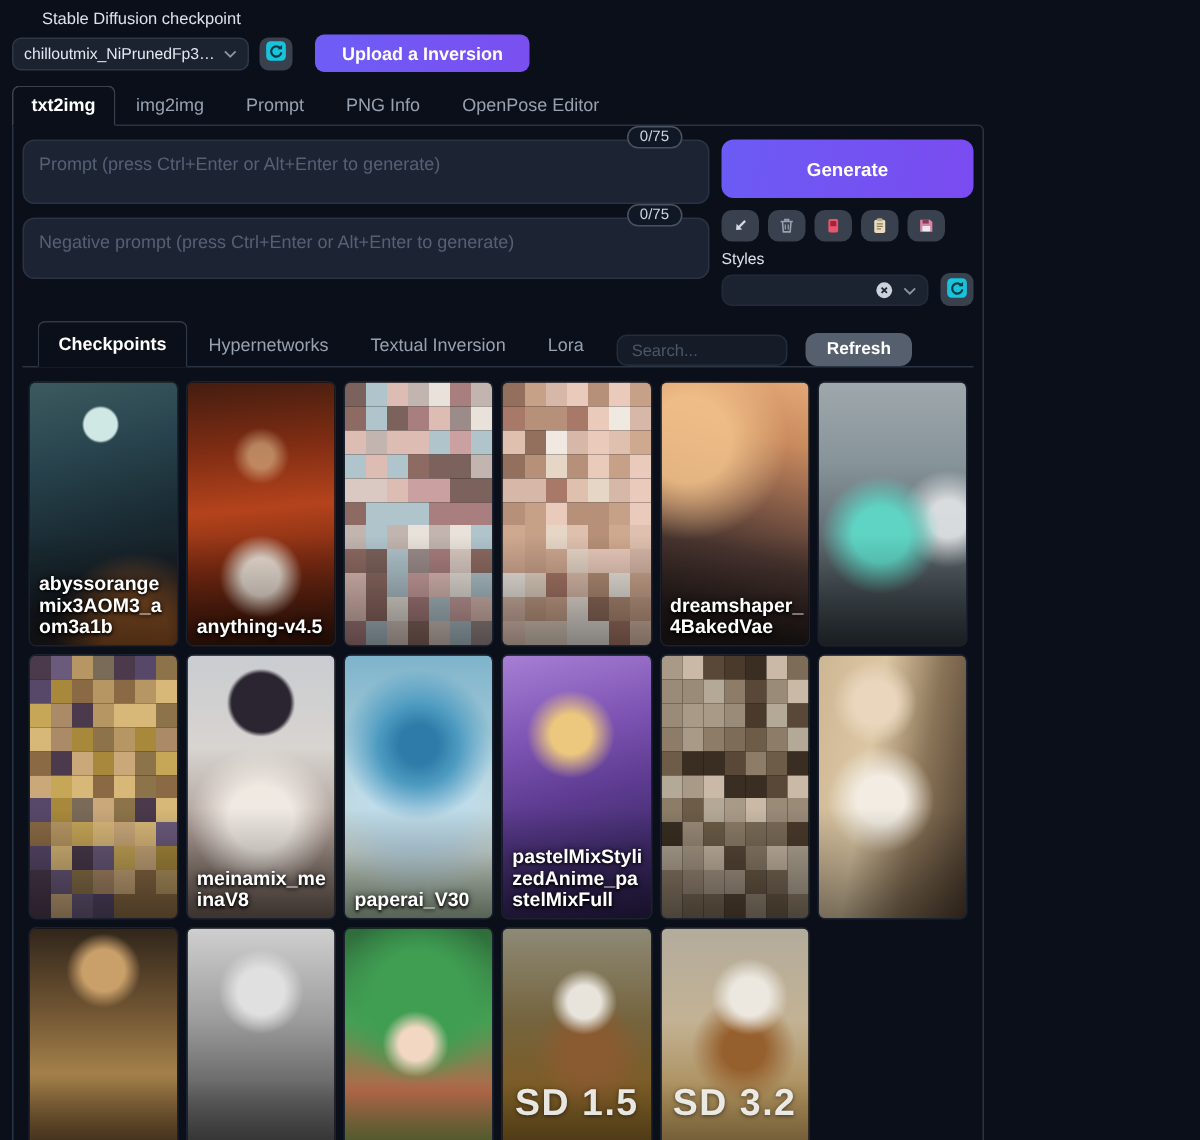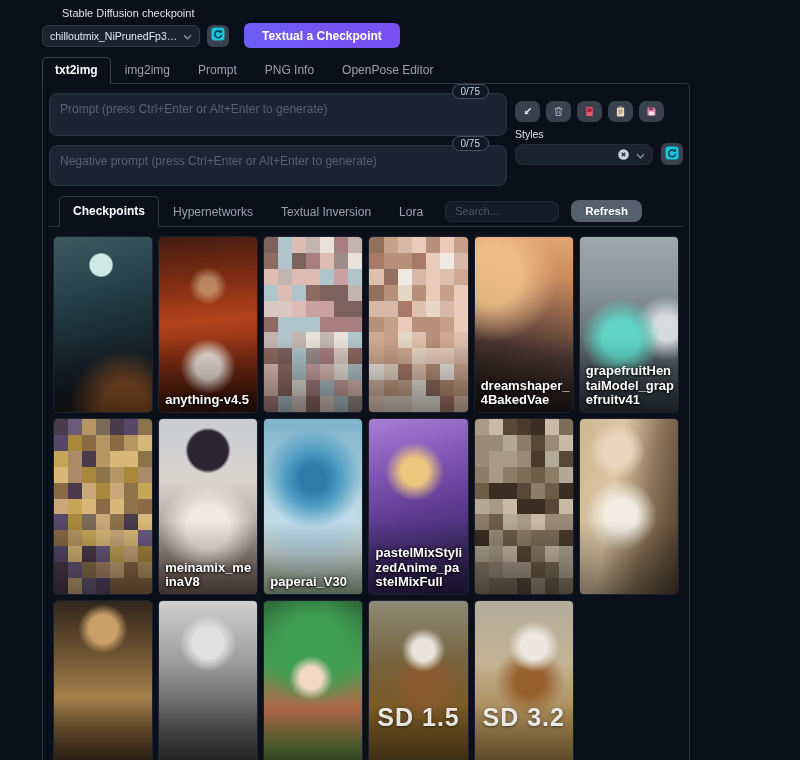--- a/index.html
+++ b/index.html
@@ -3,21 +3,21 @@
 <meta charset="utf-8">
 <style>
   * { box-sizing: border-box; margin: 0; padding: 0; }
   html,body { width: 800px; height: 760px; }
   body {
     background: #0b0f19;
     font-family: "Liberation Sans", sans-serif;
     color: #e5e9f0;
     overflow: hidden;
   }
-  .page { width: 664px; height: 760px; padding: 5px 8px 0 8px; overflow: hidden; margin-left: 34px; }
+  .page { width: 664px; height: 760px; padding: 5px 8px 0 8px; overflow: hidden; }
 
   
   .ckpt-label { font-size: 11px; color: #dde2ea; margin: 2px 0 4px 20px; }
   .controls-row { display: flex; align-items: center; gap: 7px; }
   .select {
     width: 158px; height: 22px; background: #1b2230;
     border: 1px solid #2f3847; border-radius: 6px;
     display: flex; align-items: center; justify-content: space-between;
     padding: 0 7px; font-size: 10.5px; color: #e5e9f0; cursor: pointer;
     white-space: nowrap; overflow: hidden;
@@ -83,21 +83,21 @@
   .styles-row { display: flex; align-items: center; gap: 8px; }
   .styles-select {
     flex: 1; height: 21px; background: #1b2230; border: 1px solid #222b3a; border-radius: 7px;
     display: flex; align-items: center; justify-content: flex-end; gap: 6px;
     padding: 0 7px; cursor: pointer;
   }
 
   
   .en { margin-top: 10px; }
   .en-tabs-row {
-    display: flex; align-items: center;
+    display: flex; align-items: flex-end;
     border-bottom: 1px solid #2a3342; padding: 0 10px; position: relative;
   }
   .en-tab { font-size: 12px; color: #98a1b0; padding: 7px 14px; cursor: pointer; }
   .en-tab.active {
     color: #fff; font-weight: bold; background: #0b0f19;
     border: 1px solid #2f3847; border-bottom: 1px solid #0b0f19;
     border-radius: 5px 5px 0 0; margin-bottom: -1px; padding: 7px 13px 8px 13px;
   }
   .en-search {
     width: 114px; height: 21px; margin-left: 8px;
@@ -151,21 +151,21 @@
             <path d="M1 1l4 4 4-4" fill="none" stroke="#8a93a4" stroke-width="1.4"></path>
           </svg></span>
     </div>
     <button class="mini-btn">
       <span><svg width="14" height="14" viewBox="0 0 16 16">
             <rect x="0.5" y="0.5" width="15" height="15" rx="3.5" fill="#19c3dc"></rect>
             <path d="M11.6 6.4A3.9 3.9 0 1 0 12.1 9" fill="none" stroke="#0b3a44" stroke-width="1.7"></path>
             <path d="M12.6 3.2v3.4h-3.4z" fill="#0b3a44"></path>
           </svg></span>
     </button>
-    <button class="btn-primary">Textual a Checkpoint</button>
+    <button class="btn-primary">Upload a Inversion</button>
   </div>
 
   <div class="tabs-row" id="main-tabs">
       <div class="tab active">txt2img</div>
       <div class="tab">img2img</div>
       <div class="tab">Prompt</div>
       <div class="tab">PNG Info</div>
       <div class="tab">OpenPose Editor</div>
     </div>
 
@@ -175,20 +175,21 @@
         <div class="prompt-wrap">
           <span class="counter">0/75</span>
           <textarea class="prompt" placeholder="Prompt (press Ctrl+Enter or Alt+Enter to generate)" style=""></textarea>
         </div>
         <div class="prompt-wrap">
           <span class="counter">0/75</span>
           <textarea class="prompt neg" placeholder="Negative prompt (press Ctrl+Enter or Alt+Enter to generate)" style=""></textarea>
         </div>
       </div>
       <div class="right-col">
+        <button class="generate">Generate</button>
         <div class="tools-row" id="tool-buttons">
             <button class="tool-btn">
               <span style="display: flex;">
                 <svg width="13" height="13" viewBox="0 0 16 16">
                   <path d="M12 4L6.6 9.4" stroke="#d7dce6" stroke-width="1.8"></path>
                   <path d="M4.6 11.4l.4-5 4.6 4.6z" fill="#d7dce6"></path>
                 </svg>
               </span>
             </button>
             <button class="tool-btn">
@@ -258,20 +259,21 @@
             <div class="en-tab">Textual Inversion</div>
             <div class="en-tab">Lora</div>
           </div>
         <input class="en-search" placeholder="Search..." style="">
         <button class="en-refresh">Refresh</button>
       </div>
       <div class="cards" id="cards">
           <div class="card">
             <div class="card-art" style="background: radial-gradient(circle at 48% 16%, rgb(207, 232, 228) 0px, rgb(207, 232, 228) 7%, rgba(207, 232, 228, 0) 8%), radial-gradient(circle at 72% 96%, rgba(222, 122, 42, 0.55) 0px, rgba(222, 122, 42, 0.55) 12%, rgba(222, 122, 42, 0) 30%), linear-gradient(165deg, rgb(60, 90, 96) 0%, rgb(39, 66, 76) 30%, rgb(26, 43, 51) 55%, rgb(21, 27, 34) 78%, rgb(46, 32, 28) 100%);"></div>
             <div class="card-shade"></div>
+            <div class="card-label">abyssorangemix3AOM3_aom3a1b</div>
           </div>
           <div class="card">
             <div class="card-art" style="background: radial-gradient(circle at 50% 28%, rgba(240, 220, 170, 0.5) 0px, rgba(240, 220, 170, 0.5) 6%, rgba(240, 220, 170, 0) 14%), radial-gradient(circle at 50% 74%, rgb(232, 221, 210) 0px, rgb(232, 221, 210) 9%, rgba(232, 221, 210, 0) 20%), linear-gradient(175deg, rgb(68, 29, 16) 0%, rgb(126, 44, 19) 25%, rgb(180, 67, 28) 48%, rgb(122, 42, 18) 70%, rgb(51, 21, 11) 100%);"></div>
             <div class="card-shade"></div>
             <div class="card-label">anything-v4.5</div>
           </div>
           <div class="card">
             <div class="card-art">
               <div class="mosaic">
                 <div style="background: rgb(124, 98, 92);"></div>
@@ -440,21 +442,20 @@
             <div class="card-shade"></div>
           </div>
           <div class="card">
             <div class="card-art" style="background: radial-gradient(circle at 18% 22%, rgba(244, 196, 140, 0.85) 0px, rgba(244, 196, 140, 0.85) 18%, rgba(244, 196, 140, 0) 42%), linear-gradient(195deg, rgb(227, 168, 119) 0%, rgb(201, 138, 94) 22%, rgb(138, 95, 73) 42%, rgb(74, 53, 48) 62%, rgb(34, 26, 25) 88%);"></div>
             <div class="card-shade"></div>
             <div class="card-label">dreamshaper_4BakedVae</div>
           </div>
           <div class="card">
             <div class="card-art" style="background: radial-gradient(circle at 42% 58%, rgb(95, 212, 196) 0px, rgb(95, 212, 196) 16%, rgba(95, 212, 196, 0) 34%), radial-gradient(circle at 88% 52%, rgba(228, 230, 232, 0.9) 0px, rgba(228, 230, 232, 0.9) 10%, rgba(228, 230, 232, 0) 26%), linear-gradient(rgb(159, 168, 172) 0%, rgb(135, 148, 154) 30%, rgb(93, 104, 110) 62%, rgb(47, 54, 60) 100%);"></div>
             <div class="card-shade"></div>
-            <div class="card-label">grapefruitHentaiModel_grapefruitv41</div>
           </div>
           <div class="card">
             <div class="card-art">
               <div class="mosaic">
                 <div style="background: rgb(74, 58, 76);"></div>
                 <div style="background: rgb(106, 90, 124);"></div>
                 <div style="background: rgb(182, 151, 99);"></div>
                 <div style="background: rgb(122, 106, 88);"></div>
                 <div style="background: rgb(74, 58, 76);"></div>
                 <div style="background: rgb(87, 72, 106);"></div>

